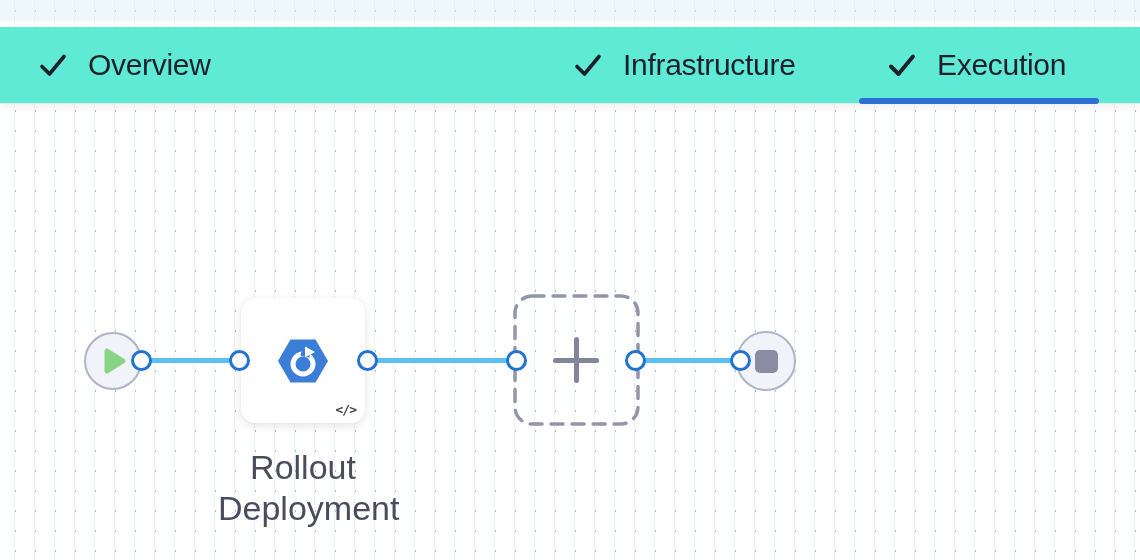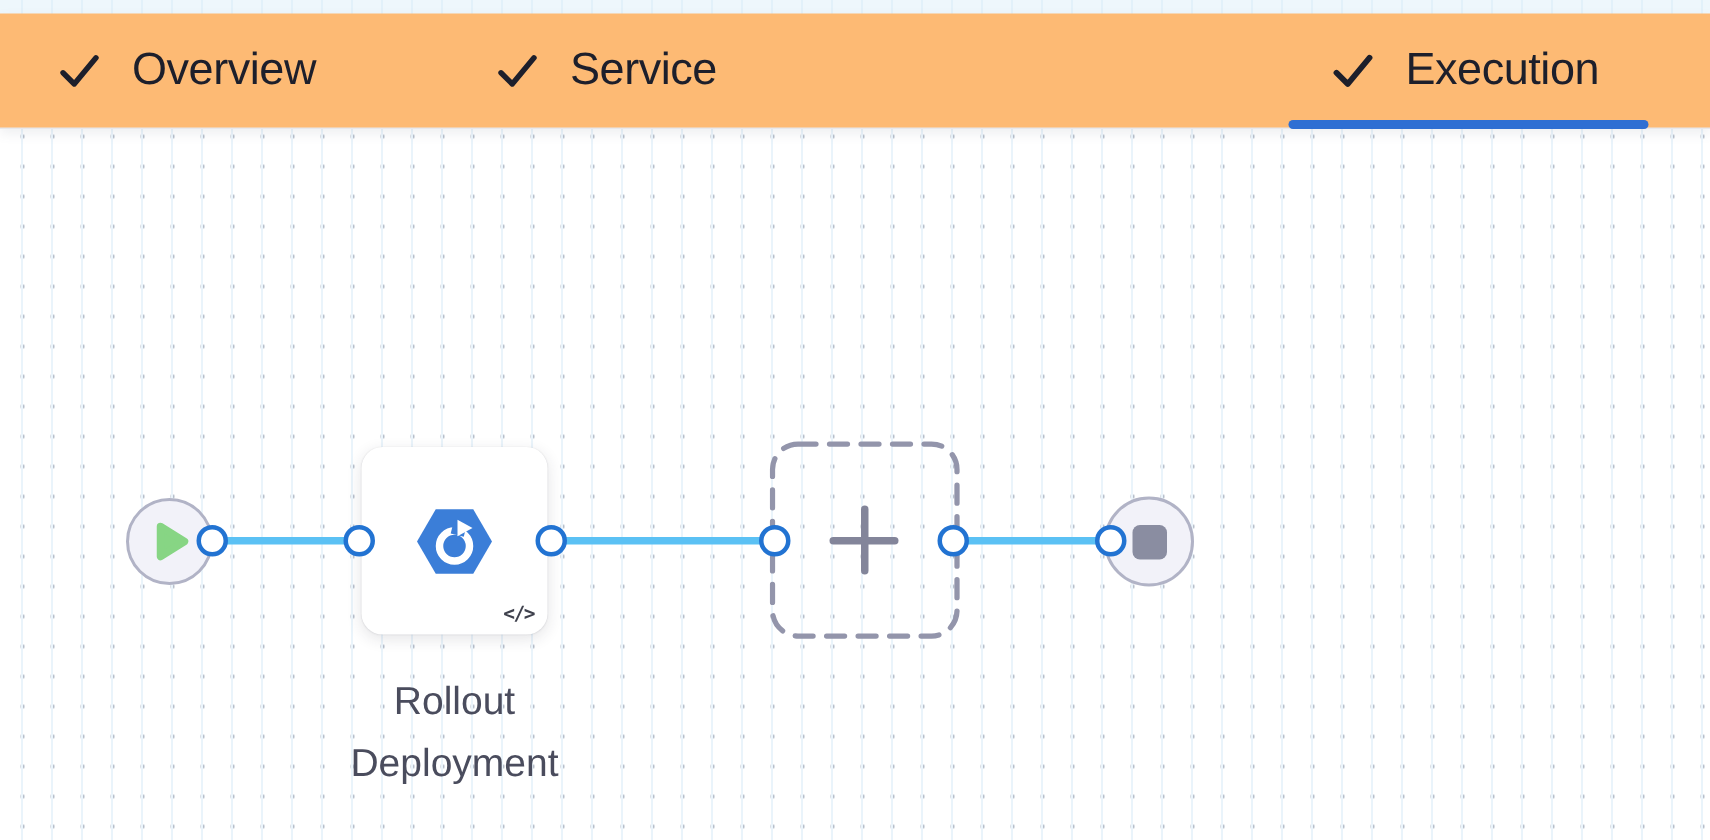--- a/index.html
+++ b/index.html
@@ -17,22 +17,22 @@
     background-size: 20px 20px, 20px 20px;
     background-position: 14px 0px, 5px 1px;
   }
   .top-strip {
     position:absolute; top:0; left:0; width:1140px; height:21px;
     background:rgba(218,238,248,0.45); z-index:1;
   }
 
   
   .tabbar {
-    position:absolute; top:9px; left:0; width:1140px; height:77px;
-    background:#fdba74; border-bottom:1px solid #e7e8ec;
+    position:absolute; top:27px; left:0; width:1140px; height:77px;
+    background:#5eead4; border-bottom:1px solid #e7e8ec;
     box-shadow:0 3px 7px rgba(96,106,128,0.10); z-index:5;
   }
   .tab { position:absolute; top:0; height:76px; display:flex;
     align-items:center; gap:20px; cursor:pointer; }
   .tab-label { font-size:30px; font-weight:500; letter-spacing:-0.3px;
     color:var(--tab-text, #1d1f2b); white-space:nowrap; }
   .tab.active .tab-label { font-weight:400; }
   .tab-overview { left:38px; }
   .tab-service { left:330px; }
   .tab-infrastructure { left:573px; }
@@ -77,45 +77,45 @@
   .add-step { position:absolute; left:513px; top:294px; width:127px; height:132px;
     z-index:3; cursor:pointer; }
   .plus { position:absolute; left:63px; top:66px; width:46px; height:46px;
     transform:translate(-23px,-23px); }
   .plus::before, .plus::after { content:""; position:absolute;
     background:var(--plus-gray, #83859a); border-radius:2.5px; }
   .plus::before { left:0; top:20.5px; width:46px; height:5px; }
   .plus::after { left:20.5px; top:0; width:5px; height:46px; }
 
   
-  .node-label { position:absolute; text-align:center; font-size:26px;
+  .node-label { position:absolute; text-align:center; font-size:34px;
     line-height:41px; color:var(--label-text, #4a4c5d); z-index:3; }
   .step-label { left:218px; top:447px; width:170px; }
   .add-label { left:491px; top:446px; width:171px; }
 </style>
 </head>
 <body>
 
 <div class="stage">
 
   <div class="canvas-bg"></div>
   <div class="top-strip"></div>
 
   <div class="tabbar">
     <div class="tab tab-overview">
       <svg width="30" height="27" viewBox="0 0 30 27">
         <polyline points="4,14.5 11.5,22 26,4.5" fill="none" stroke="#1d1f2b" stroke-width="3.6" stroke-linecap="round" stroke-linejoin="round"></polyline>
       </svg>
       <span class="tab-label">Overview</span>
     </div>
-    <div class="tab tab-service">
+    <div class="tab tab-infrastructure">
       <svg width="30" height="27" viewBox="0 0 30 27">
         <polyline points="4,14.5 11.5,22 26,4.5" fill="none" stroke="#1d1f2b" stroke-width="3.6" stroke-linecap="round" stroke-linejoin="round"></polyline>
       </svg>
-      <span class="tab-label">Service</span>
+      <span class="tab-label">Infrastructure</span>
     </div>
     <div class="tab tab-execution active">
       <svg width="30" height="27" viewBox="0 0 30 27">
         <polyline points="4,14.5 11.5,22 26,4.5" fill="none" stroke="#1d1f2b" stroke-width="3.9" stroke-linecap="round" stroke-linejoin="round"></polyline>
       </svg>
       <span class="tab-label">Execution</span>
     </div>
     <div class="tab-underline"></div>
   </div>
 

